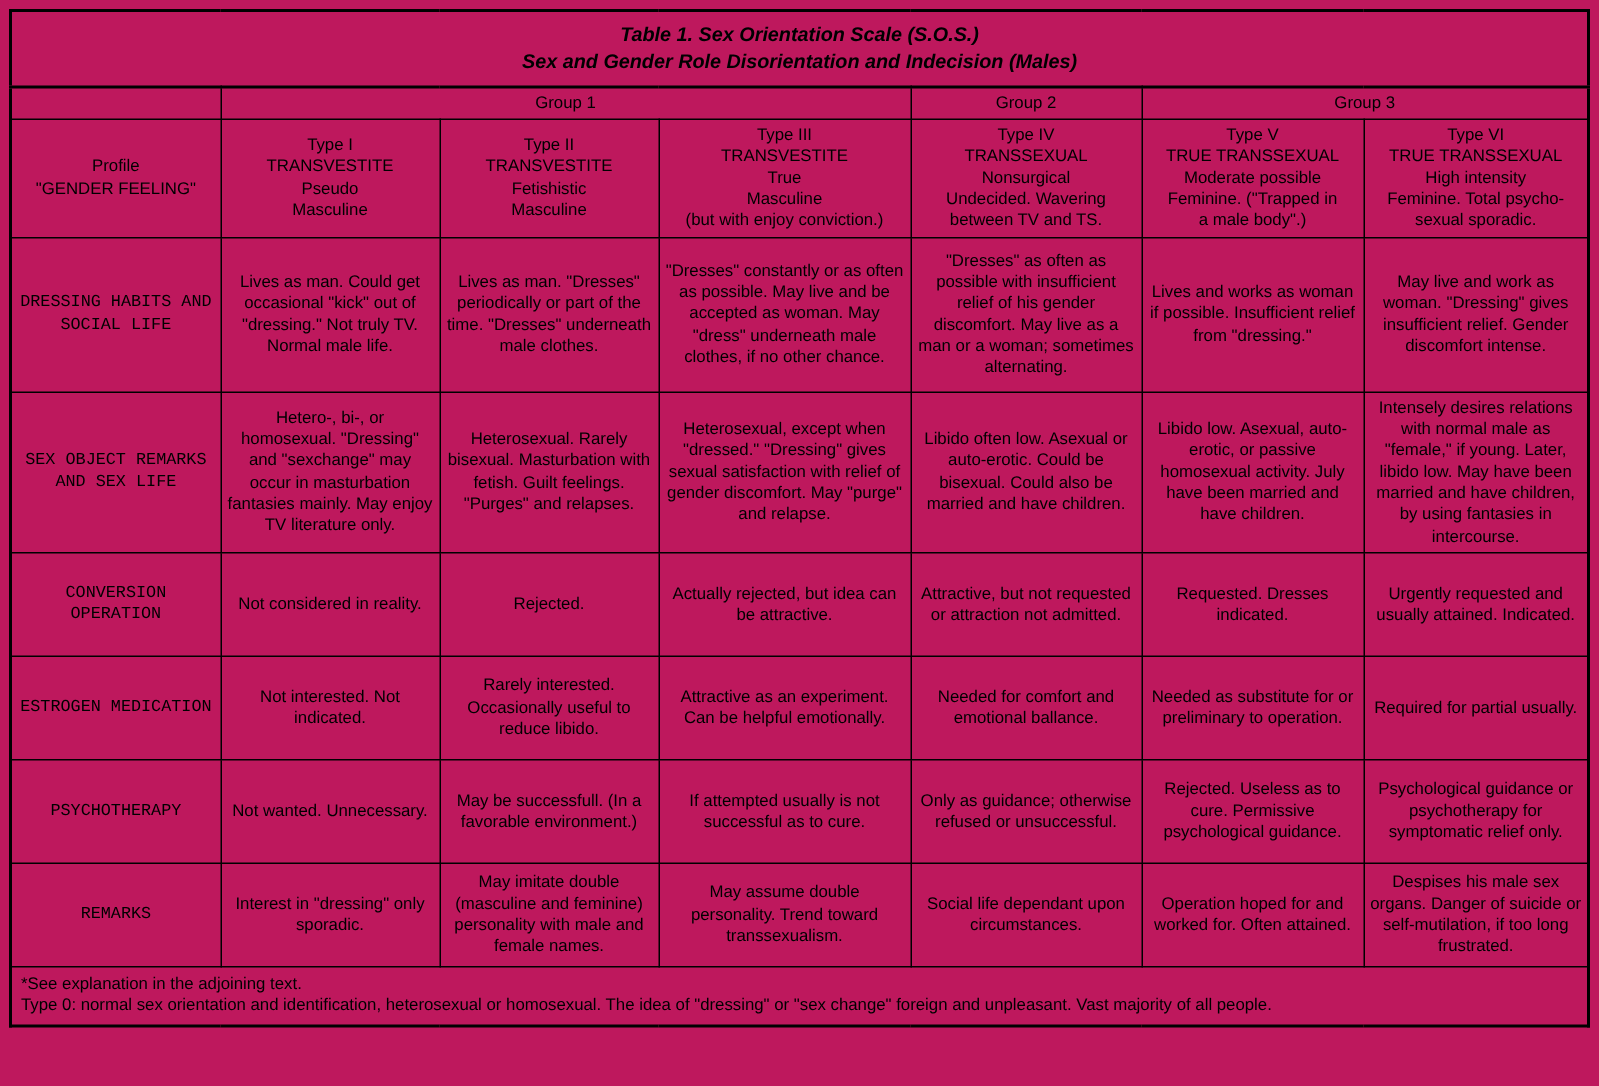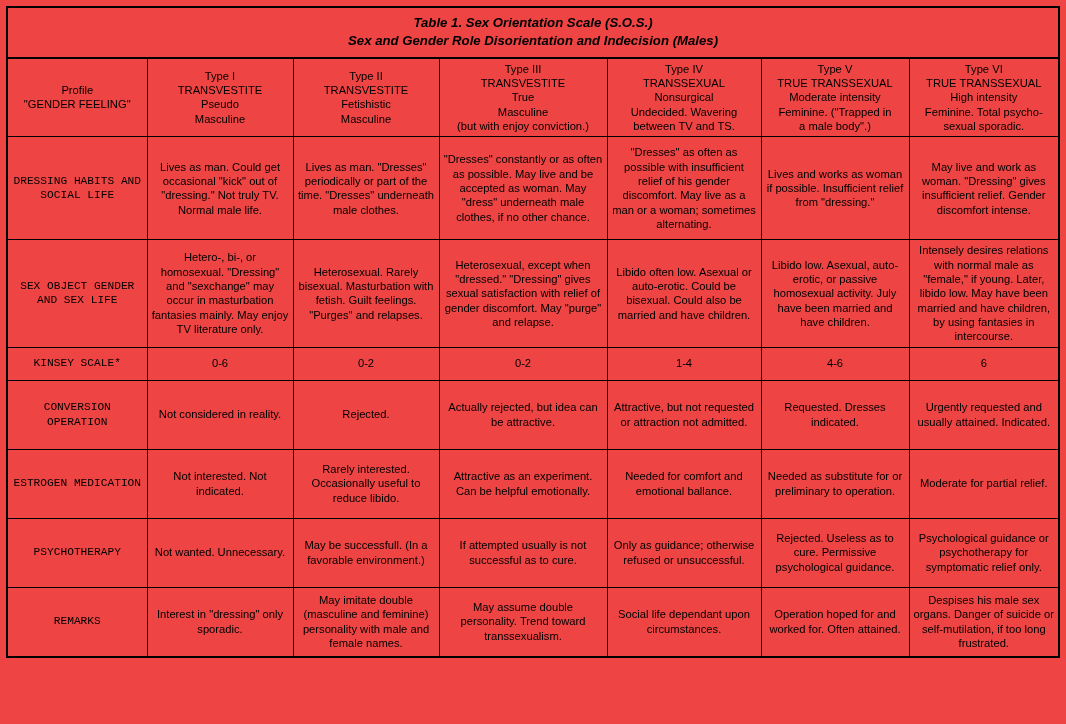--- a/index.html
+++ b/index.html
@@ -9,21 +9,21 @@
   }
   body {
     font-family: "Liberation Sans", sans-serif;
     color: #000000;
   }
   #page {
     width: 1066px;
     height: 724px;
     box-sizing: border-box;
     padding: 6px 6px 6px 6px;
-    background: #ef4444;
+    background: #be185d;
   }
   table.sos {
     width: 1054px;
     border-collapse: collapse;
     table-layout: fixed;
     border: 2px solid #000;
   }
   table.sos td {
     border: 1px solid #000;
     vertical-align: middle;
@@ -89,20 +89,26 @@
       <col style="width:150px">
     </colgroup>
     <tbody>
       <tr>
         <td class="title-cell" colspan="7">
           <div class="title-line">Table 1. Sex Orientation Scale (S.O.S.)</div>
           <div class="title-line">Sex and Gender Role Disorientation and Indecision (Males)</div>
         </td>
       </tr>
 
+      <tr class="group-row">
+        <td></td>
+        <td colspan="3">Group 1</td>
+        <td colspan="1">Group 2</td>
+        <td colspan="2">Group 3</td>
+      </tr>
 
       <tr>
         <td class="profile-cell">
           <span class="ln" style="display:block">Profile</span>
           <span class="ln" style="display:block">"GENDER FEELING"</span>
         </td>
 
         <td class="type-cell">
           <span class="ln">Type I</span>
           <span class="ln">TRANSVESTITE</span>
@@ -129,21 +135,21 @@
           <span class="ln">Type IV</span>
           <span class="ln">TRANSSEXUAL</span>
           <span class="ln">Nonsurgical</span>
           <span class="ln">Undecided. Wavering</span>
           <span class="ln">between TV and TS.</span>
         </td>
 
         <td class="type-cell">
           <span class="ln">Type V</span>
           <span class="ln">TRUE TRANSSEXUAL</span>
-          <span class="ln">Moderate intensity</span>
+          <span class="ln">Moderate possible</span>
           <span class="ln">Feminine. ("Trapped in</span>
           <span class="ln">a male body".)</span>
         </td>
 
         <td class="type-cell">
           <span class="ln">Type VI</span>
           <span class="ln">TRUE TRANSSEXUAL</span>
           <span class="ln">High intensity</span>
           <span class="ln">Feminine. Total psycho-</span>
           <span class="ln">sexual sporadic.</span>
@@ -154,57 +160,48 @@
         <td class="rowlabel">DRESSING HABITS AND SOCIAL LIFE</td>
         <td class="body-cell">Lives as man. Could get occasional "kick" out of "dressing." Not truly TV. Normal male life.</td>
         <td class="body-cell">Lives as man. "Dresses" periodically or part of the time. "Dresses" underneath male clothes.</td>
         <td class="body-cell">"Dresses" constantly or as often as possible. May live and be accepted as woman. May "dress" underneath male clothes, if no other chance.</td>
         <td class="body-cell">"Dresses" as often as possible with insufficient relief of his gender discomfort. May live as a man or a woman; sometimes alternating.</td>
         <td class="body-cell">Lives and works as woman if possible. Insufficient relief from "dressing."</td>
         <td class="body-cell">May live and work as woman. "Dressing" gives insufficient relief. Gender discomfort intense.</td>
       </tr>
 
       <tr class="tall">
-        <td class="rowlabel">SEX OBJECT GENDER AND SEX LIFE</td>
+        <td class="rowlabel">SEX OBJECT REMARKS AND SEX LIFE</td>
         <td class="body-cell">Hetero-, bi-, or homosexual. "Dressing" and "sexchange" may occur in masturbation fantasies mainly. May enjoy TV literature only.</td>
         <td class="body-cell">Heterosexual. Rarely bisexual. Masturbation with fetish. Guilt feelings. "Purges" and relapses.</td>
         <td class="body-cell">Heterosexual, except when "dressed." "Dressing" gives sexual satisfaction with relief of gender discomfort. May "purge" and relapse.</td>
         <td class="body-cell">Libido often low. Asexual or auto-erotic. Could be bisexual. Could also be married and have children.</td>
         <td class="body-cell">Libido low. Asexual, auto-erotic, or passive homosexual activity. July have been married and have children.</td>
         <td class="body-cell">Intensely desires relations with normal male as "female," if young. Later, libido low. May have been married and have children, by using fantasies in intercourse.</td>
       </tr>
 
-      <tr class="short">
-        <td class="rowlabel">KINSEY SCALE*</td>
-        <td class="body-cell">0-6</td>
-        <td class="body-cell">0-2</td>
-        <td class="body-cell">0-2</td>
-        <td class="body-cell">1-4</td>
-        <td class="body-cell">4-6</td>
-        <td class="body-cell">6</td>
-      </tr>
 
       <tr class="mid">
         <td class="rowlabel">CONVERSION OPERATION</td>
         <td class="body-cell">Not considered in reality.</td>
         <td class="body-cell">Rejected.</td>
         <td class="body-cell">Actually rejected, but idea can be attractive.</td>
         <td class="body-cell">Attractive, but not requested or attraction not admitted.</td>
         <td class="body-cell">Requested. Dresses indicated.</td>
         <td class="body-cell">Urgently requested and usually attained. Indicated.</td>
       </tr>
 
       <tr class="mid">
         <td class="rowlabel">ESTROGEN MEDICATION</td>
         <td class="body-cell">Not interested. Not indicated.</td>
         <td class="body-cell">Rarely interested. Occasionally useful to reduce libido.</td>
         <td class="body-cell">Attractive as an experiment. Can be helpful emotionally.</td>
         <td class="body-cell">Needed for comfort and emotional ballance.</td>
         <td class="body-cell">Needed as substitute for or preliminary to operation.</td>
-        <td class="body-cell">Moderate for partial relief.</td>
+        <td class="body-cell">Required for partial usually.</td>
       </tr>
 
       <tr class="mid">
         <td class="rowlabel">PSYCHOTHERAPY</td>
         <td class="body-cell">Not wanted. Unnecessary.</td>
         <td class="body-cell">May be successfull. (In a favorable environment.)</td>
         <td class="body-cell">If attempted usually is not successful as to cure.</td>
         <td class="body-cell">Only as guidance; otherwise refused or unsuccessful.</td>
         <td class="body-cell">Rejected. Useless as to cure. Permissive psychological guidance.</td>
         <td class="body-cell">Psychological guidance or psychotherapy for symptomatic relief only.</td>
@@ -213,15 +210,21 @@
       <tr class="mid">
         <td class="rowlabel">REMARKS</td>
         <td class="body-cell">Interest in "dressing" only sporadic.</td>
         <td class="body-cell">May imitate double (masculine and feminine) personality with male and female names.</td>
         <td class="body-cell">May assume double personality. Trend toward transsexualism.</td>
         <td class="body-cell">Social life dependant upon circumstances.</td>
         <td class="body-cell">Operation hoped for and worked for. Often attained.</td>
         <td class="body-cell">Despises his male sex organs. Danger of suicide or self-mutilation, if too long frustrated.</td>
       </tr>
 
+      <tr>
+        <td class="footer-cell" colspan="7">
+          <span class="fl">*See explanation in the adjoining text.</span>
+          <span class="fl">Type 0: normal sex orientation and identification, heterosexual or homosexual. The idea of "dressing" or "sex change" foreign and unpleasant. Vast majority of all people.</span>
+        </td>
+      </tr>
     </tbody>
   </table>
 </div>
 
 </body></html>

